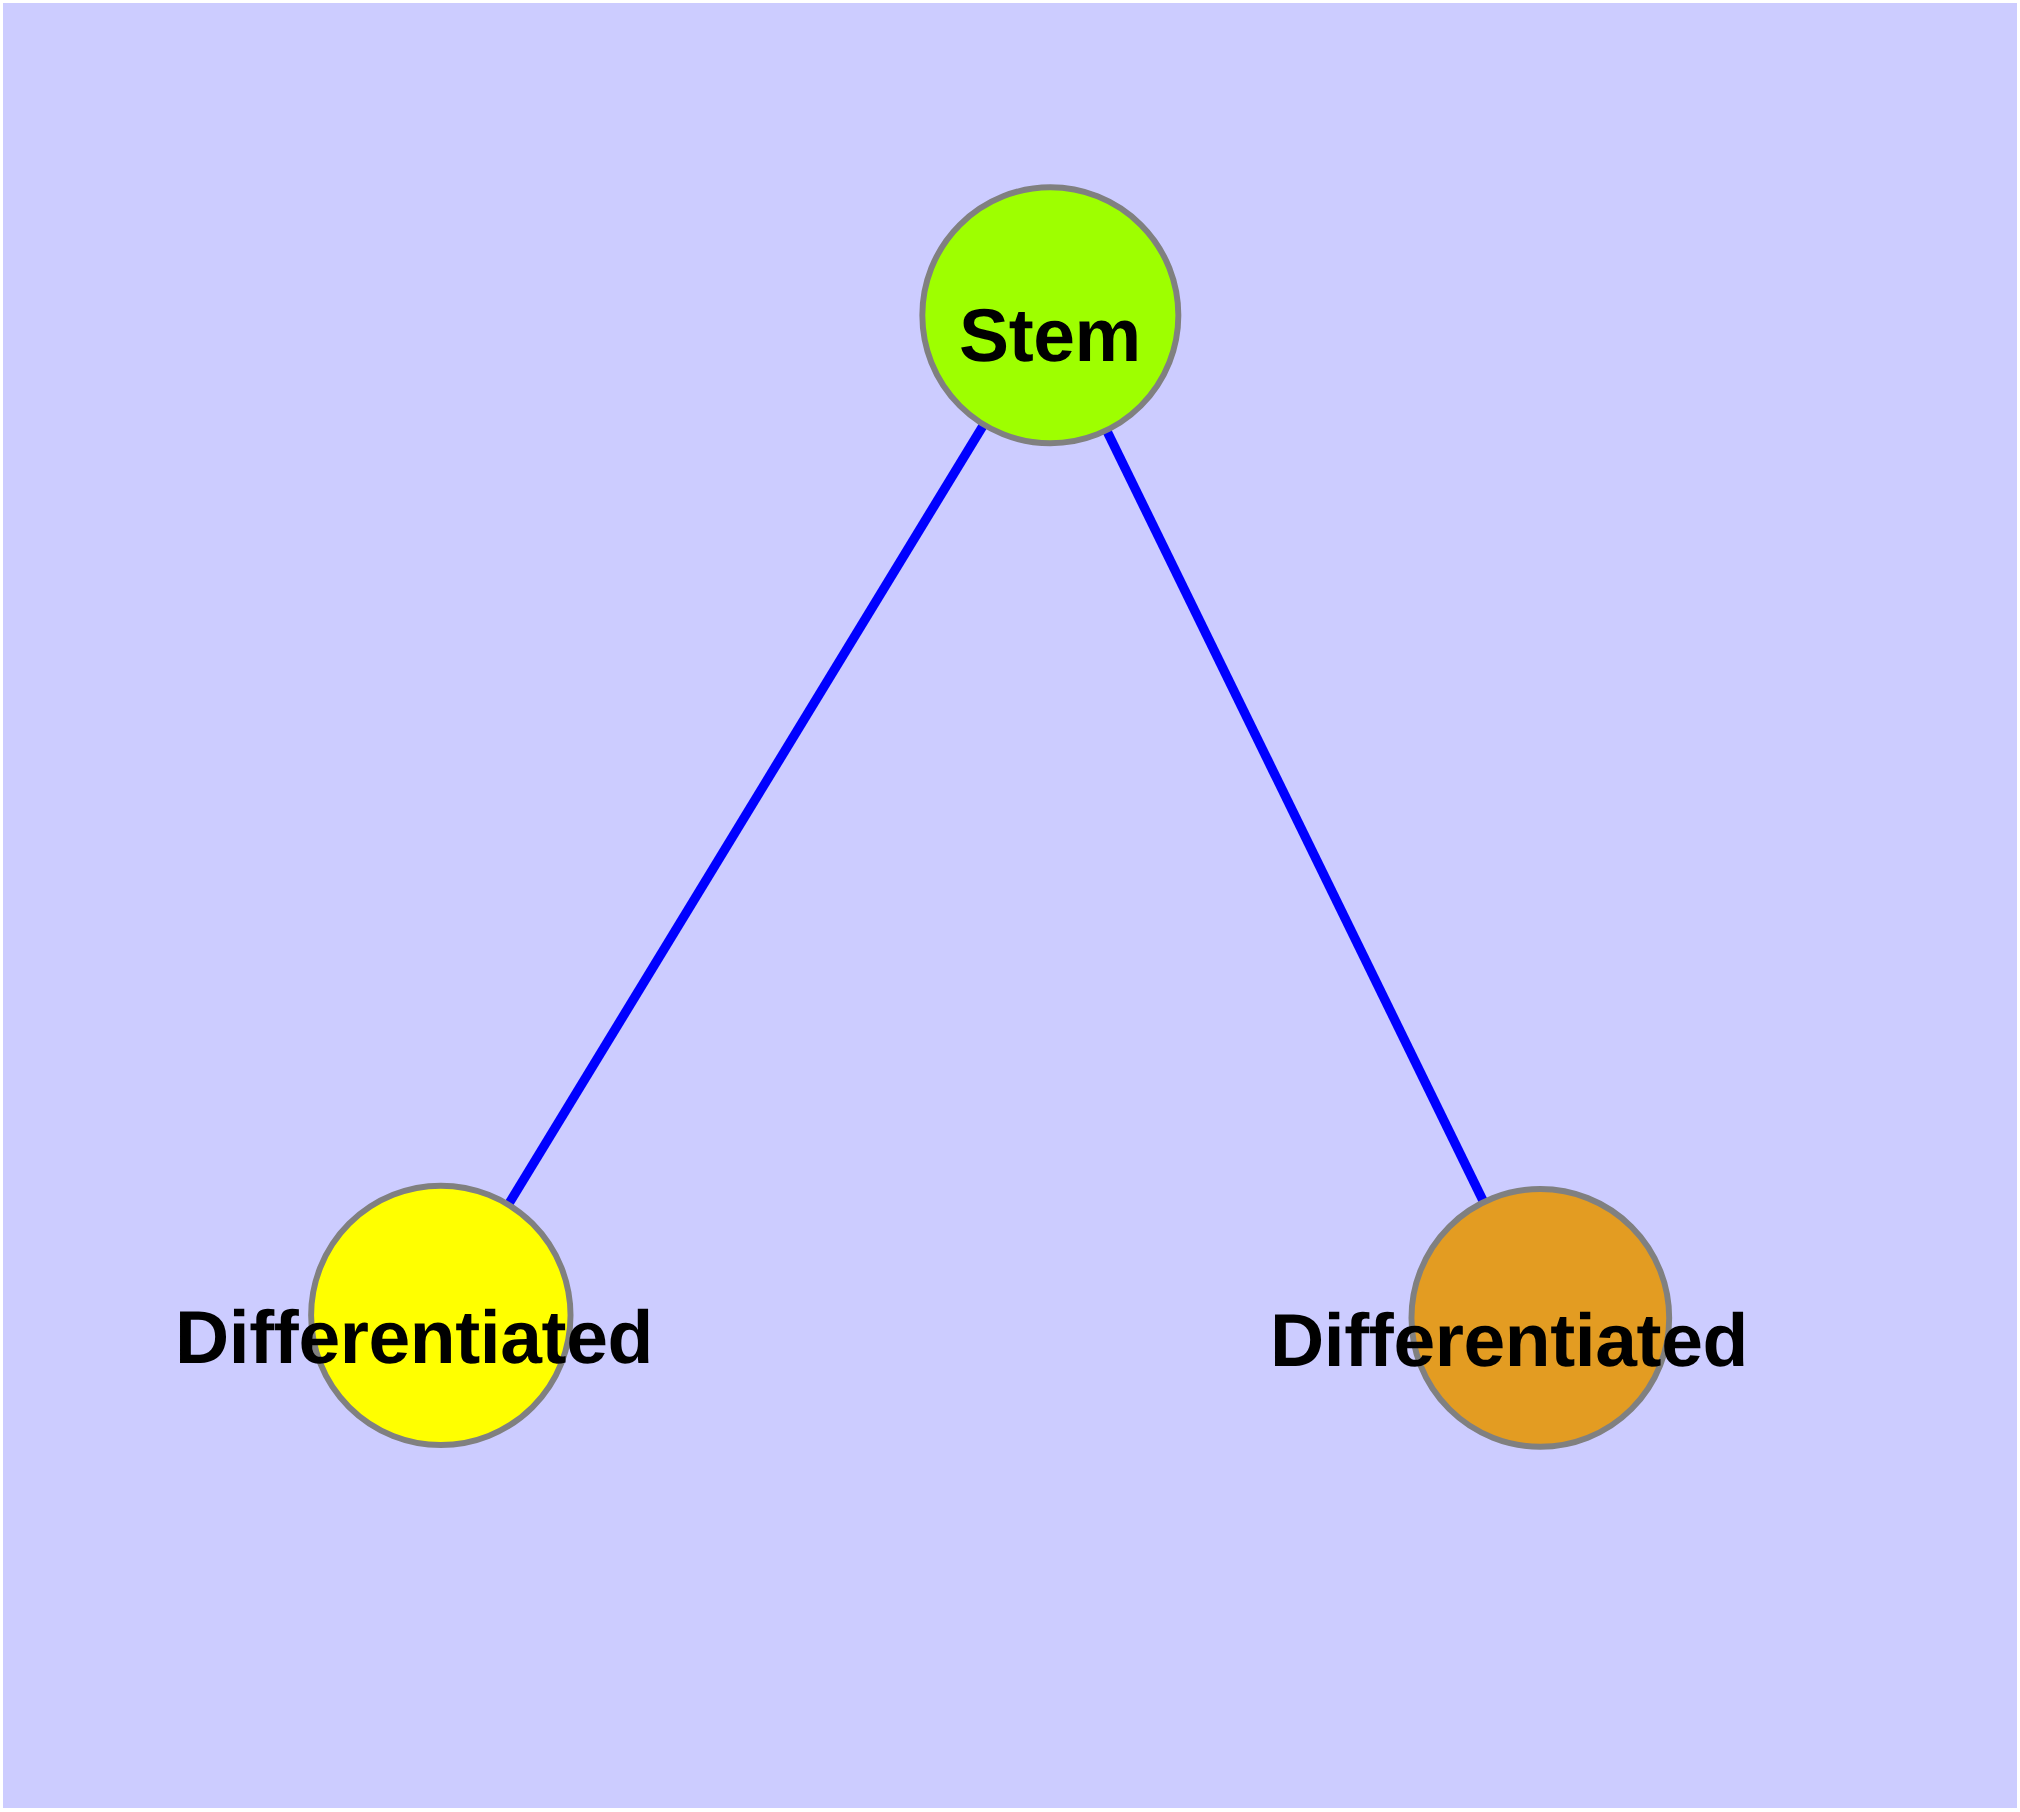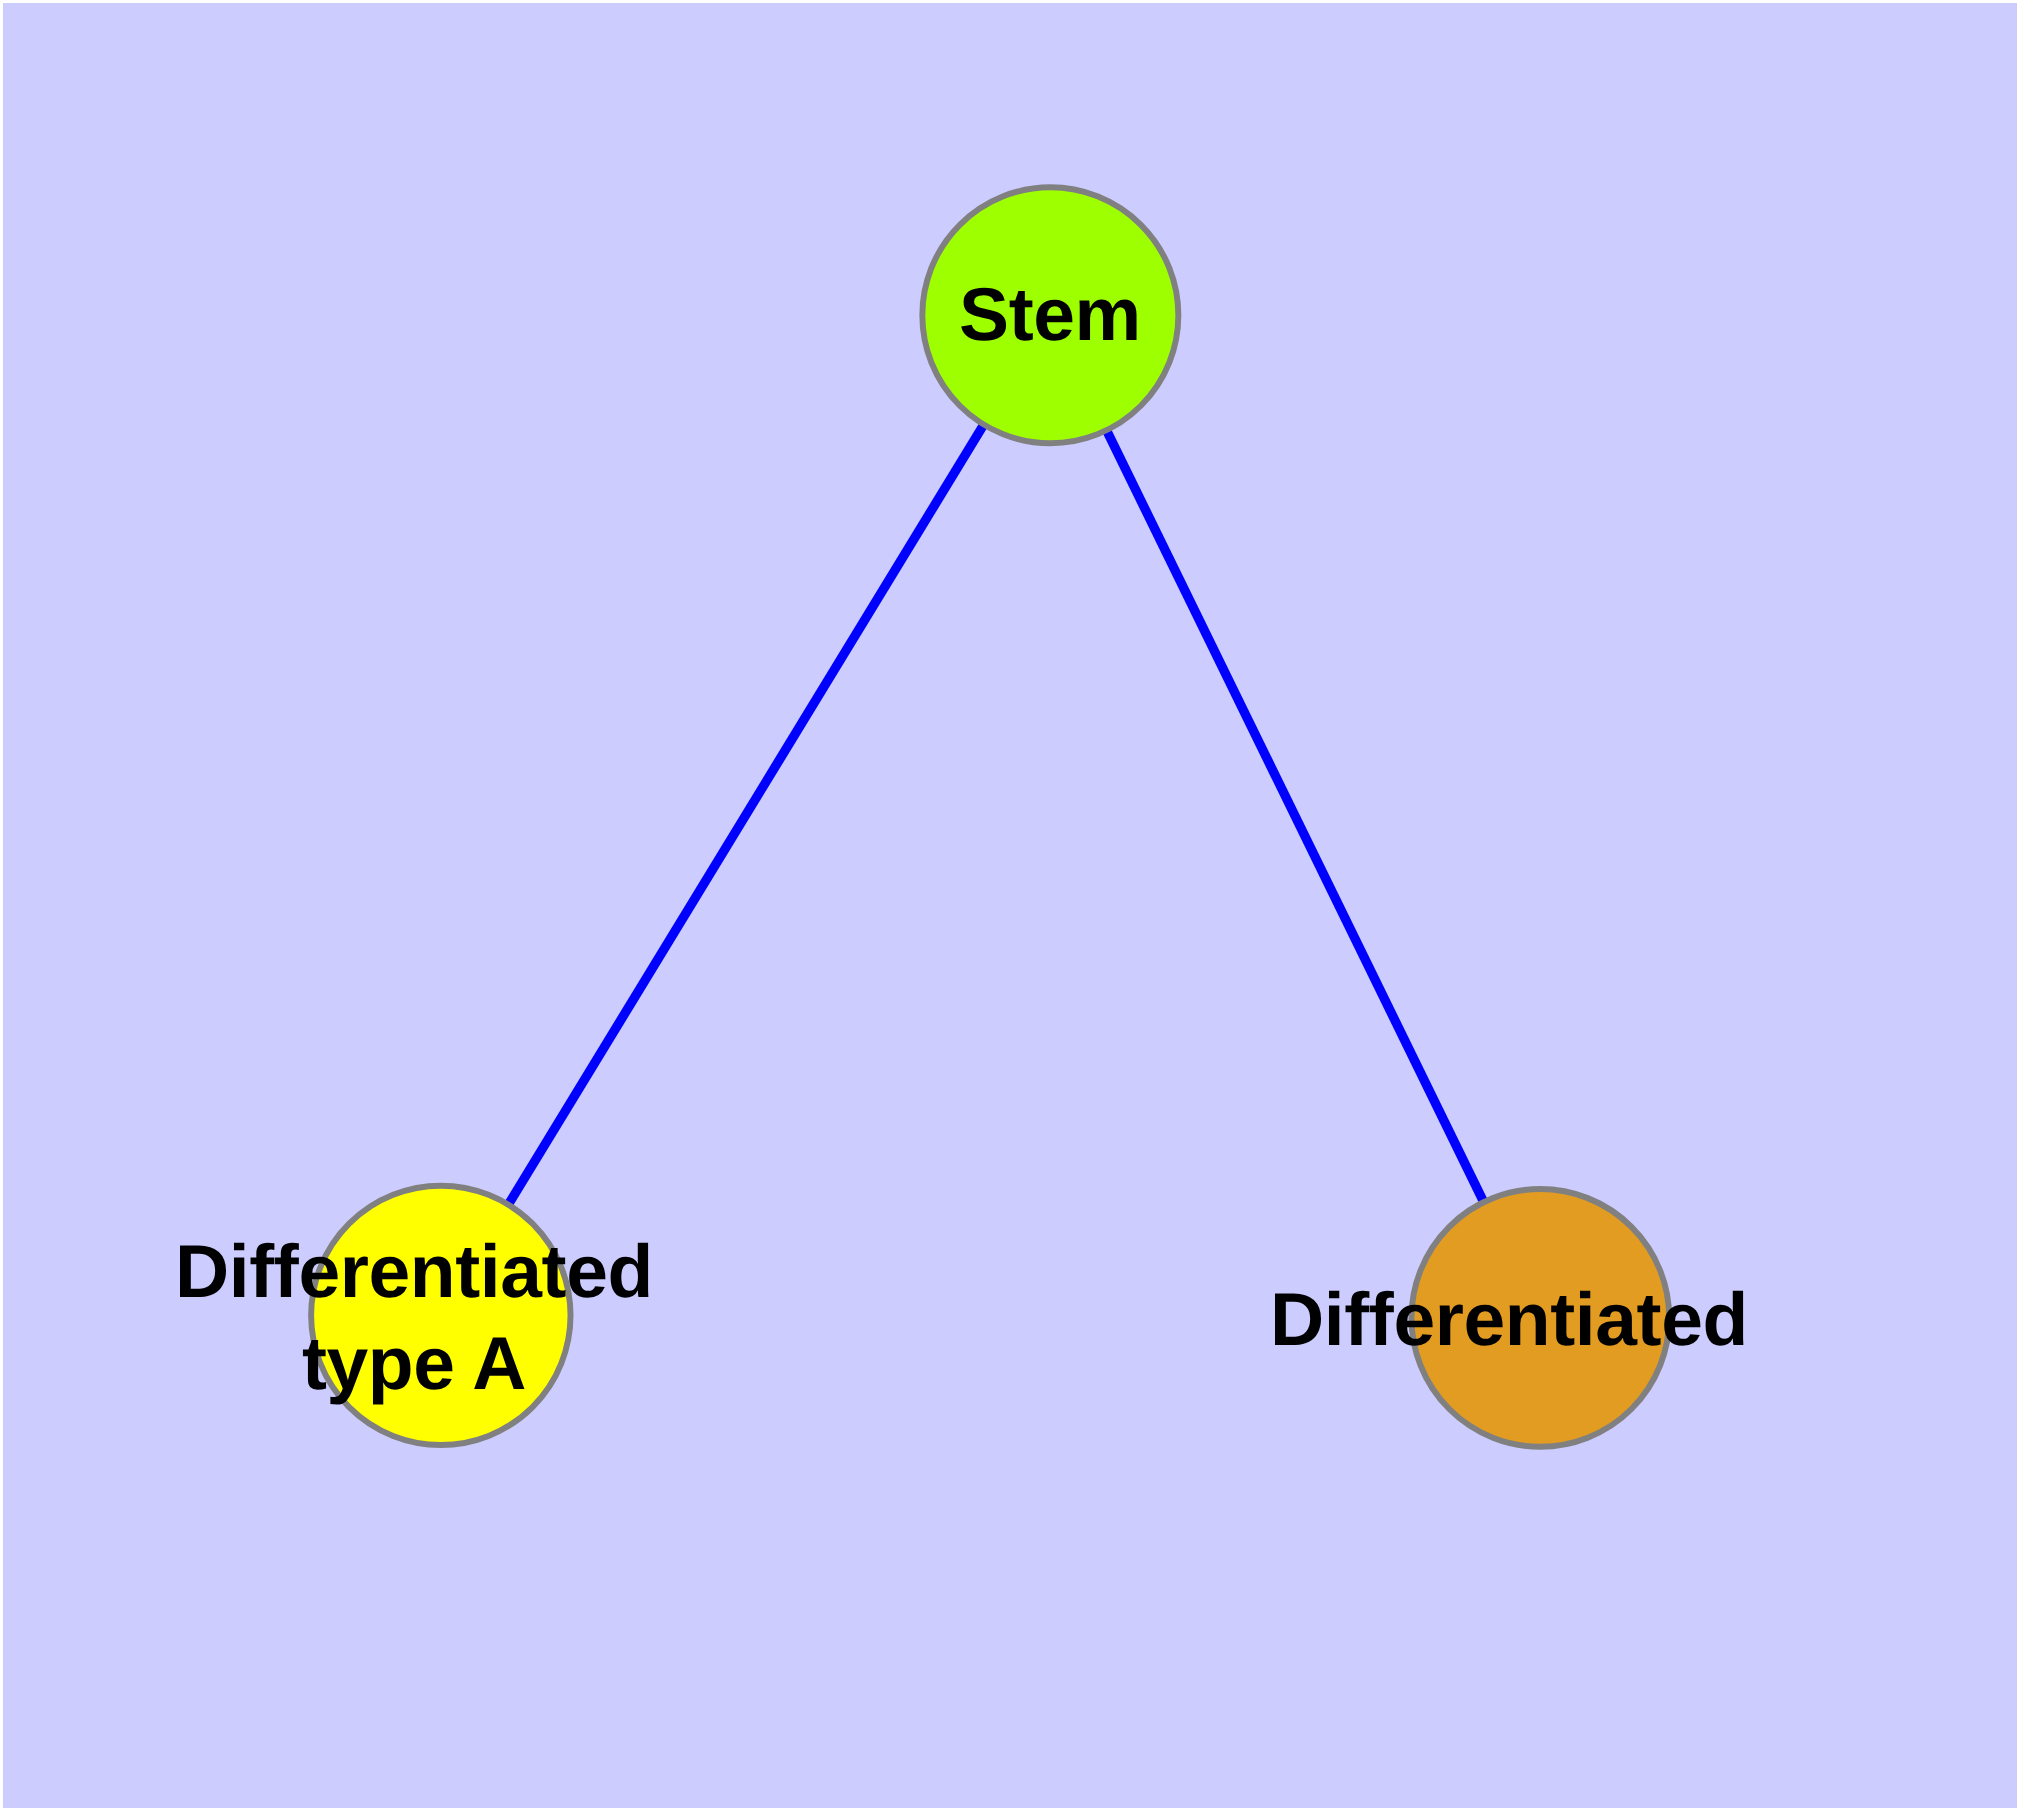--- a/index.html
+++ b/index.html
@@ -47,21 +47,21 @@
     text-align: center;
     color: #000000;
     font-weight: bold;
     font-size: 75px;
     line-height: 1.22;
     white-space: nowrap;
     letter-spacing: -0.4px;
     pointer-events: none;
     text-rendering: geometricPrecision;
   }
-  .node-label .line { display: block; }
+  .node-label .line { display: block; margin-top: 41px; }
 </style>
 </head>
 <body>
 
 <div id="canvas">
   <div id="plot-area"></div>
 
   <svg id="graph-svg" viewBox="0 0 2384 2138" preserveAspectRatio="none">
     <g>
       <line class="edge-line" x1="1239" y1="372" x2="520" y2="1552"></line>
@@ -73,20 +73,19 @@
       <circle class="node-circle" cx="1817" cy="1555" r="152" fill="#e39c22"></circle>
     </g>
   </svg>
 
   <div class="node-label" style="left:1050px; top:315px;">
     <span class="line">Stem</span>
   </div>
 
   <div class="node-label" style="left:414px; top:1317px;">
     <span class="line">Differentiated</span>
-    <span class="line">type A</span>
   </div>
 
   <div class="node-label" style="left:1509px; top:1320px;">
     <span class="line">Differentiated</span>
   </div>
 </div>
 
 
 </body></html>

